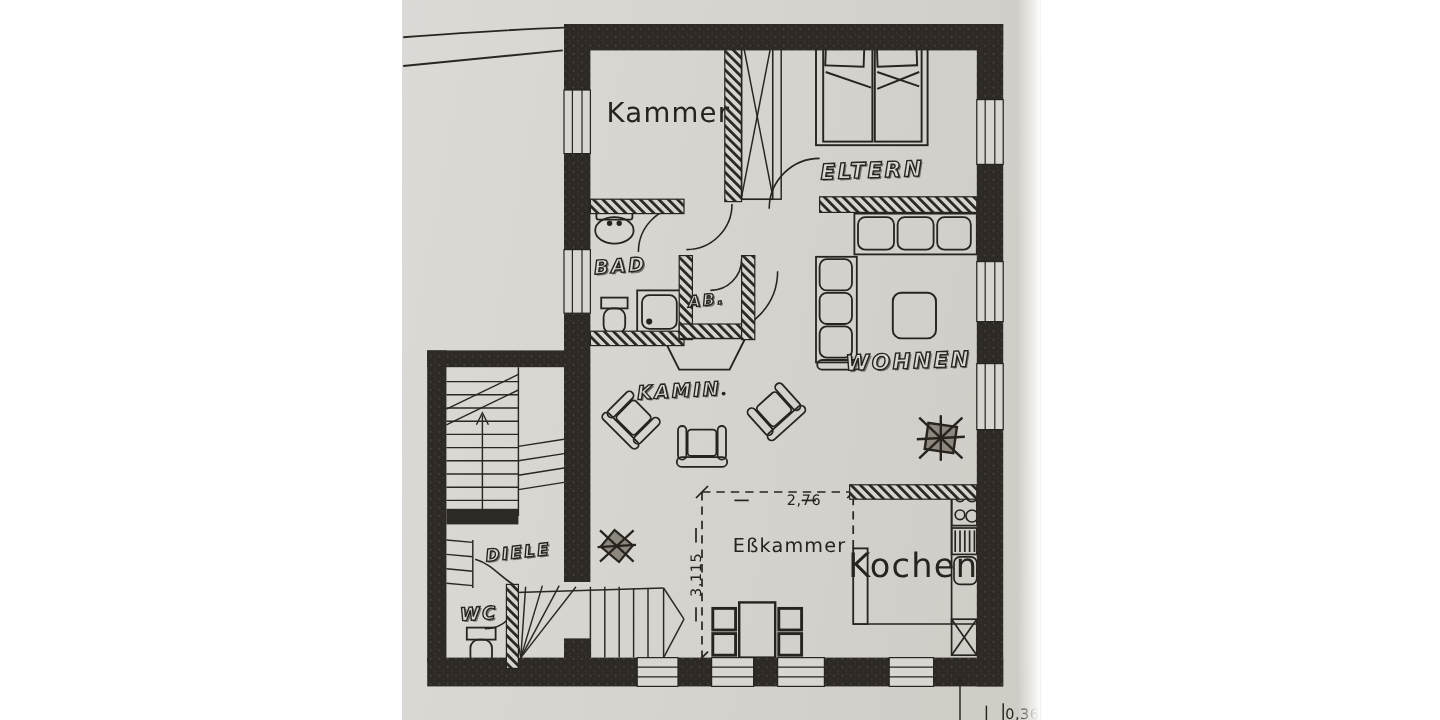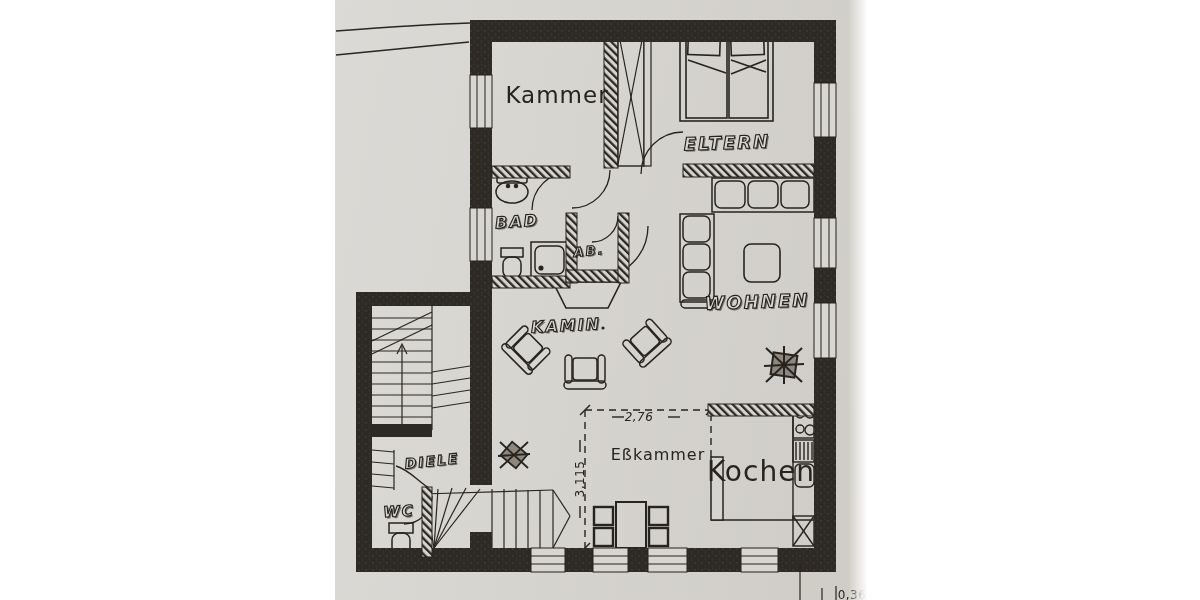--- a/index.html
+++ b/index.html
@@ -319,18 +319,18 @@
   <div class="lbl fancy" style="left:727px;top:143px;font-size:18px;transform:translate(-50%,-50%) rotate(-2deg);">Eltern</div>
   <div class="lbl fancy" style="left:517px;top:222px;font-size:16px;transform:translate(-50%,-50%) rotate(-4deg);">Bad</div>
   <div class="lbl fancy" style="left:589px;top:251px;font-size:13px;transform:translate(-50%,-50%) rotate(-6deg);">Ab.</div>
   <div class="lbl fancy" style="left:757px;top:302px;font-size:18px;transform:translate(-50%,-50%) rotate(-2deg);">Wohnen</div>
   <div class="lbl fancy" style="left:566px;top:326px;font-size:16px;transform:translate(-50%,-50%) rotate(-3deg);">Kamin</div>
   <div class="lbl plain" style="left:658px;top:455px;font-size:16px;">Eßkammer</div>
   <div class="lbl plain" style="left:761px;top:472px;font-size:28px;">Kochen</div>
   <div class="lbl fancy" style="left:432px;top:461px;font-size:14px;transform:translate(-50%,-50%) rotate(-6deg);">Diele</div>
   <div class="lbl fancy" style="left:399px;top:512px;font-size:15px;transform:translate(-50%,-50%) rotate(-3deg);">WC</div>
 
-  <div class="lbl dim" style="left:639px;top:417px;font-style:italic;">2,76</div>
+  <div class="lbl dim" style="left:670px;top:417px;">2,76</div>
   <div class="lbl dim" style="left:580px;top:479px;transform:translate(-50%,-50%) rotate(-90deg);">3,115</div>
   <div class="lbl dim" style="left:852px;top:595px;">0,36</div>
 
   <div class="photo-edge"></div>
 </div>
 
 </body></html>

